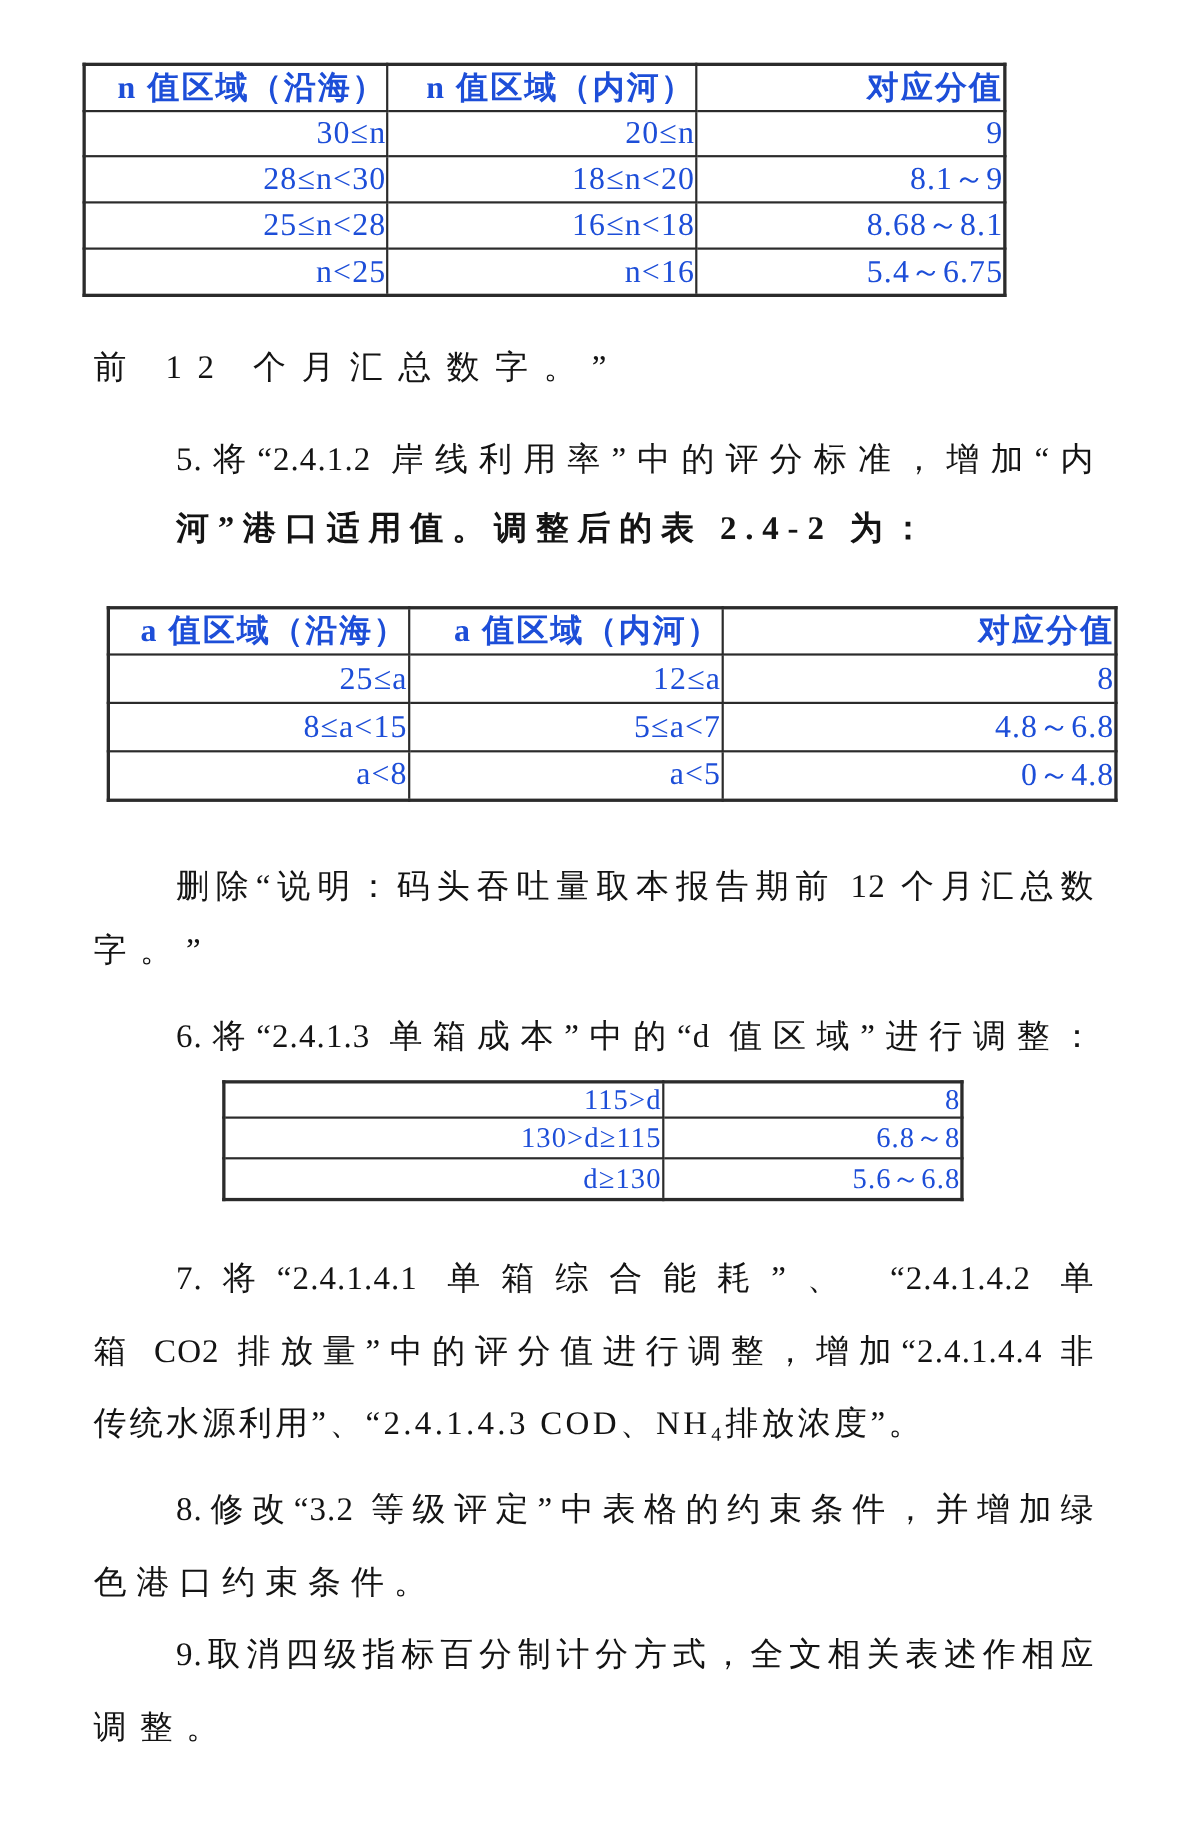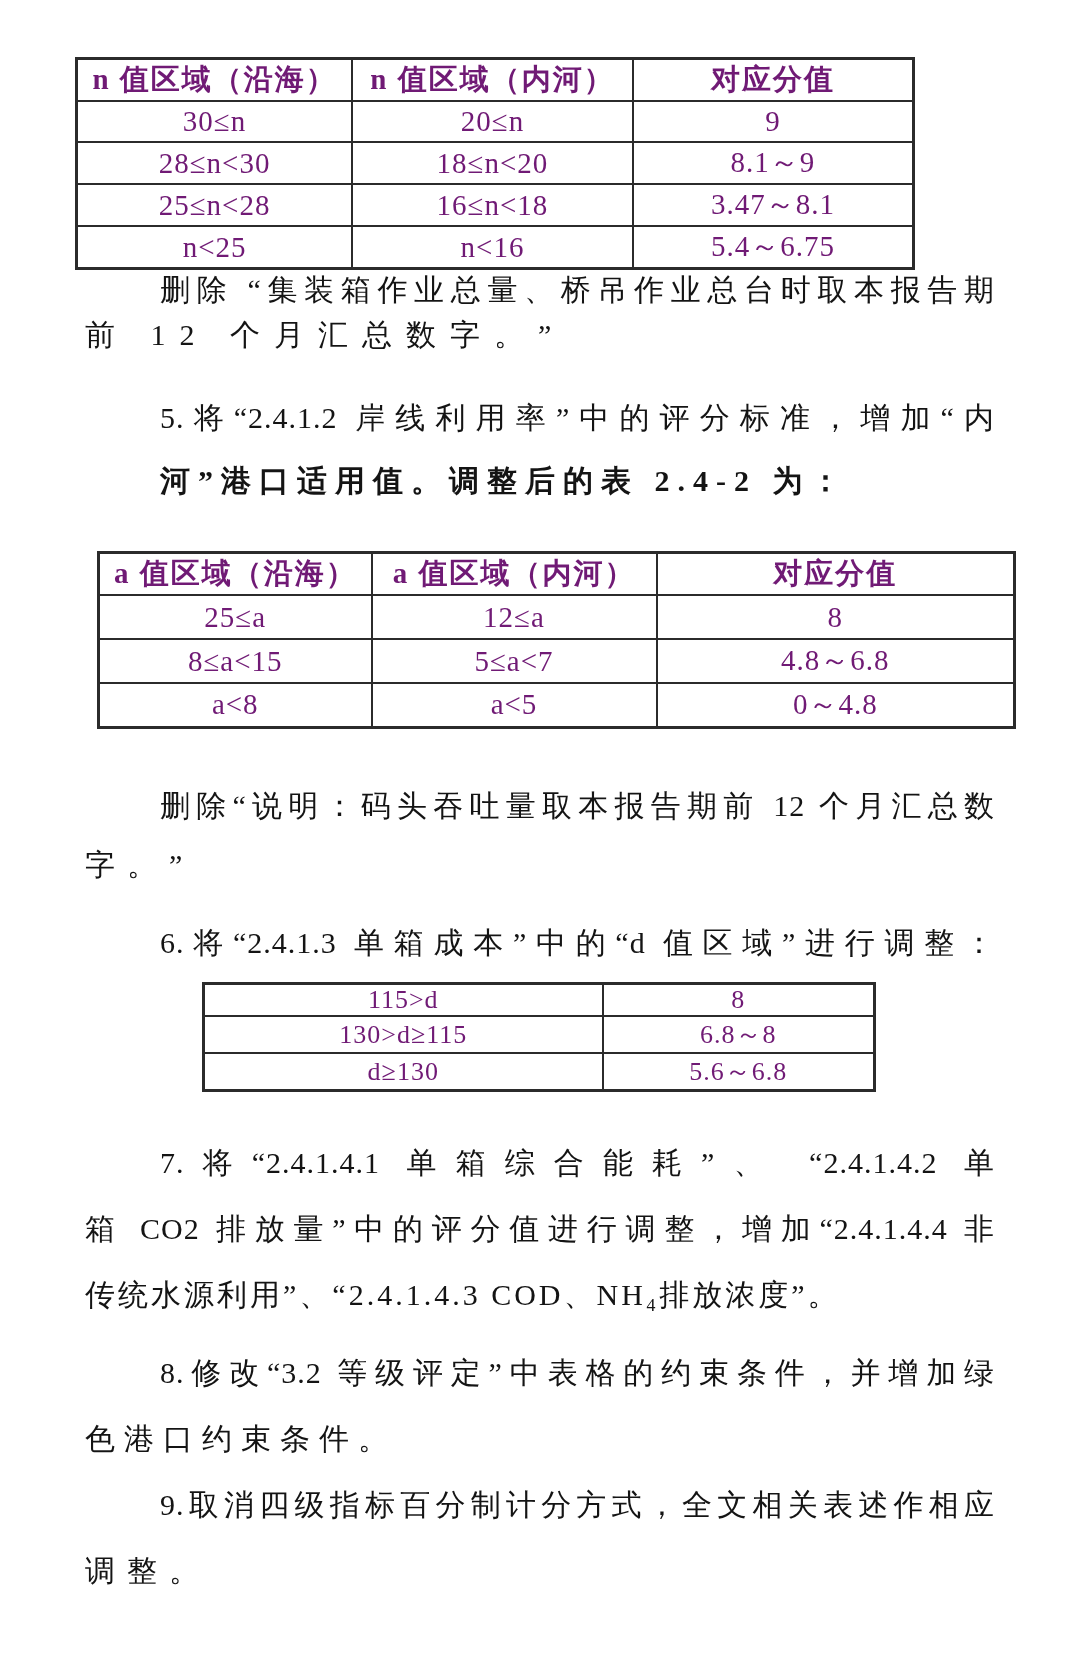--- a/index.html
+++ b/index.html
@@ -40,26 +40,26 @@
 
   
   table {
     position: absolute;
     border-collapse: collapse;
     table-layout: fixed;
     border: 3px solid #2b2b2b;
   }
   th, td {
     border: 2px solid #2b2b2b;
-    text-align: center;
+    text-align: right;
     vertical-align: middle;
     padding: 0;
     overflow: hidden;
     letter-spacing: 1px;
-    color: #701a75;
+    color: #1d4ed8;
   }
   th { font-weight: bold; letter-spacing: 2px; }
 
   .tbl-n { left: 75px;  top: 57px;  width: 840px; font-size: 29px; }
   .tbl-n tr.hdr { height: 40px; }
   .tbl-n tr.row { height: 41px; }
 
   .tbl-a { left: 97px;  top: 551px; width: 916px; font-size: 29px; }
   .tbl-a tr.hdr { height: 42px; }
   .tbl-a tr.row { height: 44px; }
@@ -91,31 +91,30 @@
       <td>9</td>
     </tr>
     <tr class="row">
       <td>28≤n&lt;30</td>
       <td>18≤n&lt;20</td>
       <td>8.1～9</td>
     </tr>
     <tr class="row">
       <td>25≤n&lt;28</td>
       <td>16≤n&lt;18</td>
-      <td>3.47～8.1</td>
+      <td>8.68～8.1</td>
     </tr>
     <tr class="row">
       <td>n&lt;25</td>
       <td>n&lt;16</td>
       <td>5.4～6.75</td>
     </tr>
   </tbody>
     </table>
 
-  <div class="line indent just" style="top:272px">删除 “集装箱作业总量、桥吊作业总台时取本报告期</div>
   <div class="line ls14" style="top:317px">前 12 个月汇总数字。”</div>
 
   <div class="line indent just" style="top:400px">5.将“2.4.1.2 岸线利用率”中的评分标准，增加“内</div>
   <div class="line indent ls8" style="top:463px">河”港口适用值。调整后的表 2.4-2 为：</div>
 
   <table class="tbl-a">
     <colgroup>
         <col style="width:273px">
         <col style="width:285px">
         <col style="width:358px">

